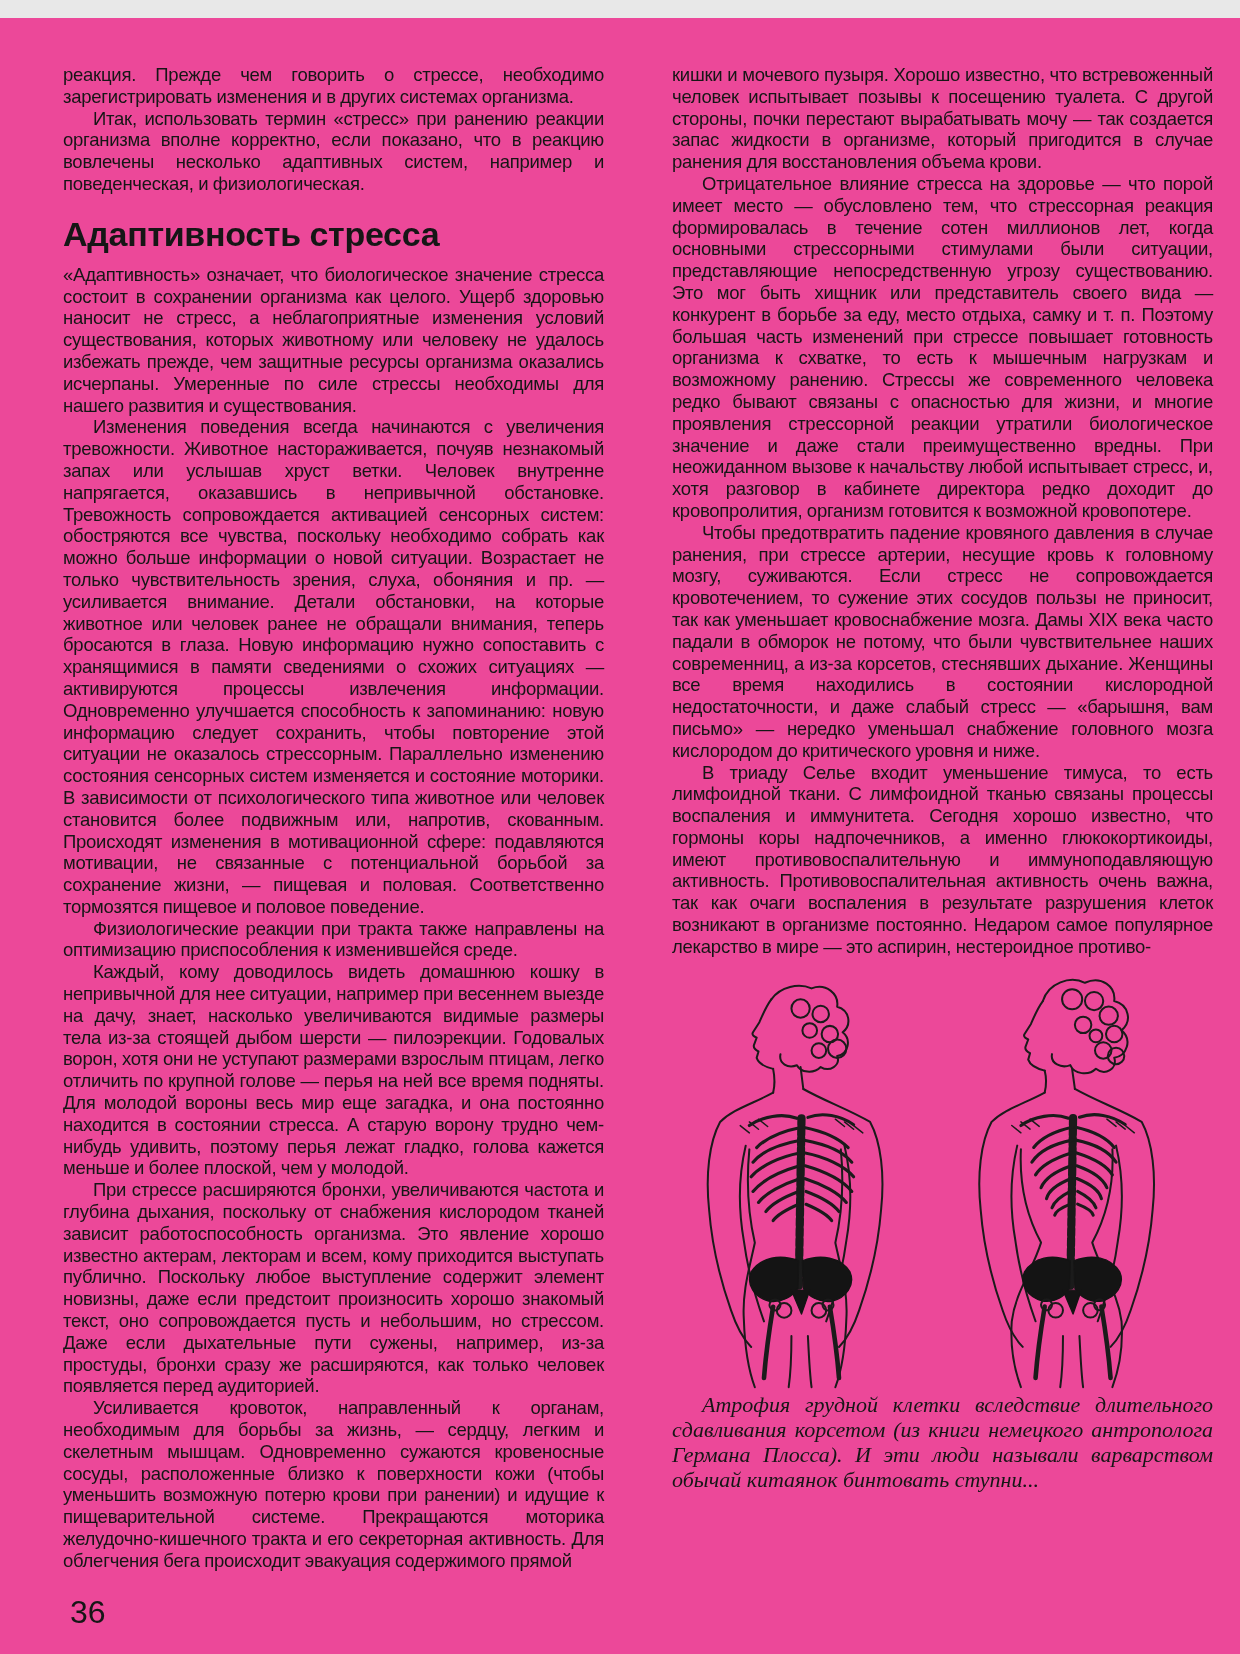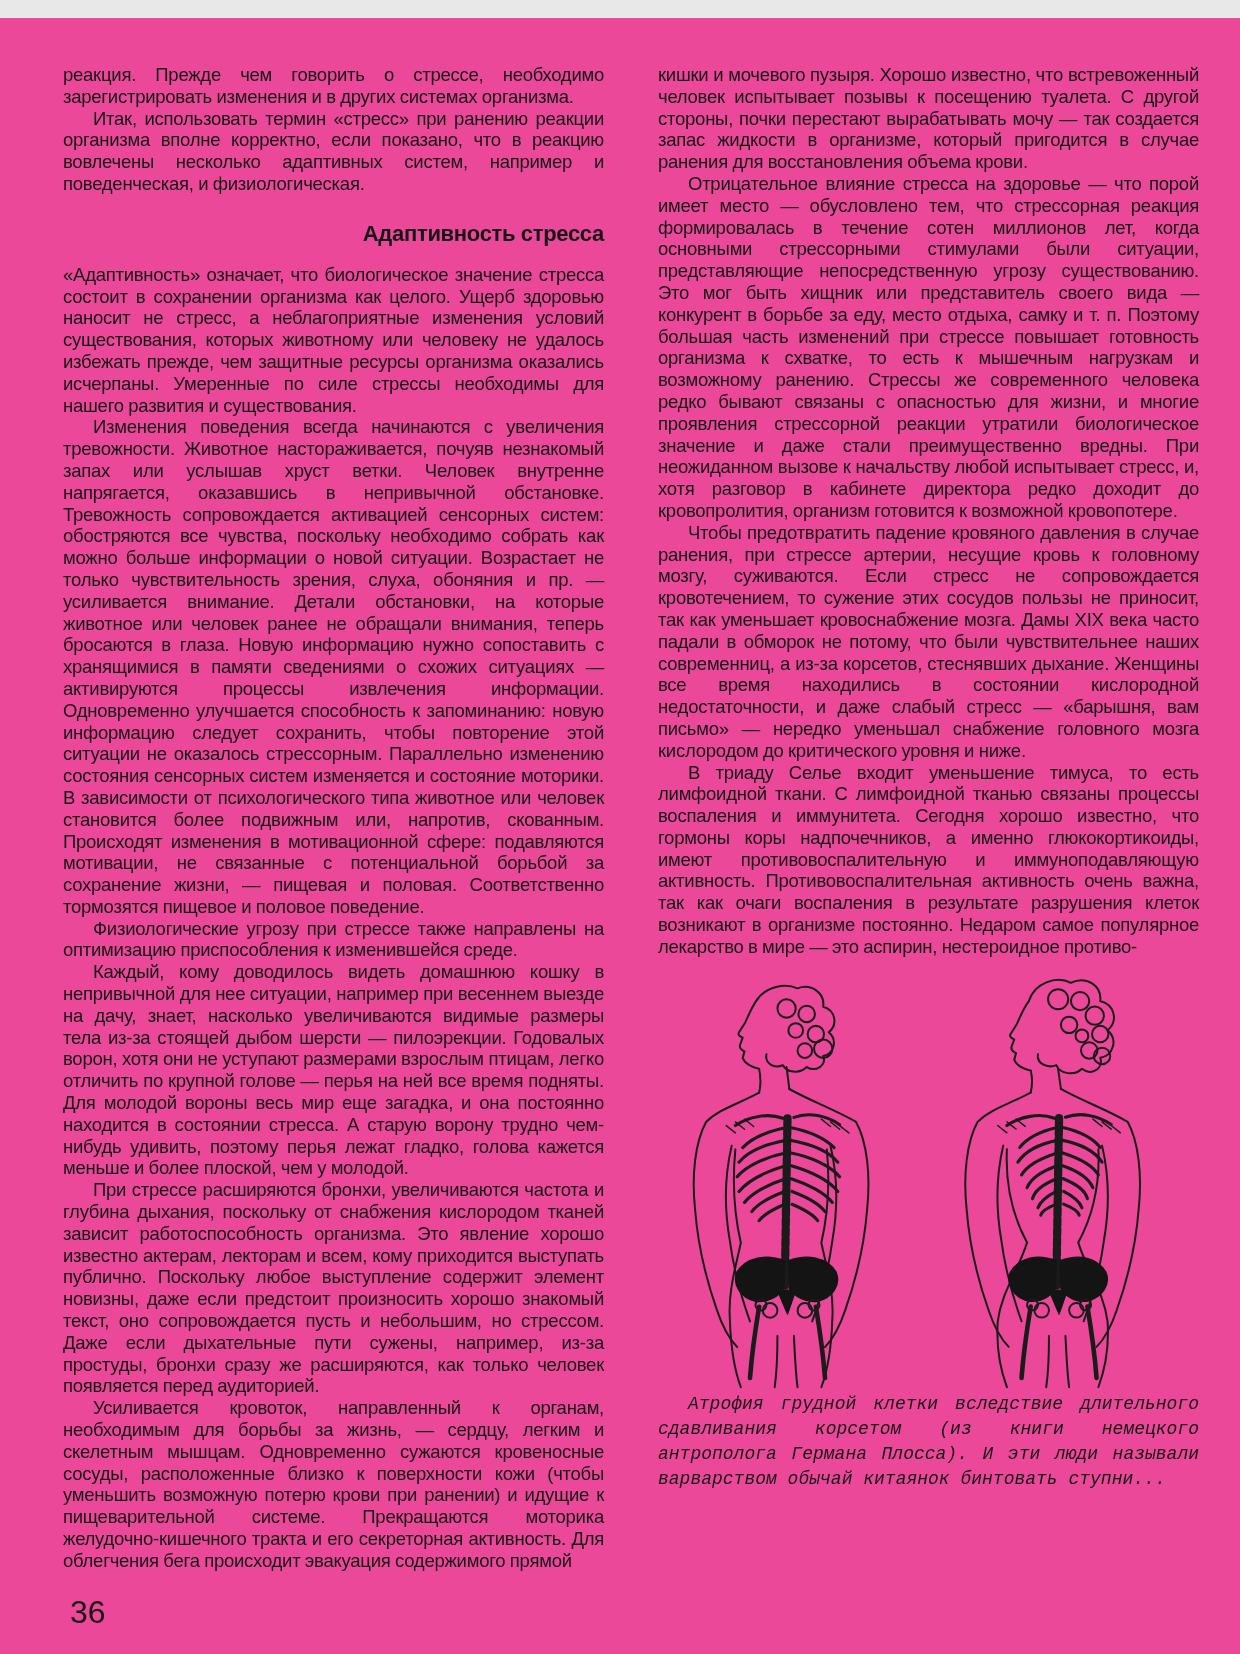--- a/index.html
+++ b/index.html
@@ -18,38 +18,38 @@
     width:541px;
     font-size:18.5px;
     line-height:21.8px;
     text-align:justify;
     letter-spacing:-0.25px;
     word-spacing:-0.4px;
     hyphens:auto;
     -webkit-hyphens:auto;
   }
   .left-col  { left:63px;  }
-  .right-col { left:658px; }
+  .right-col { left:672px; }
   .col p { margin:0; text-indent:30px; }
   .col p.noindent { text-indent:0; }
   h1.section-heading {
-    font-size:22px;
+    font-size:34px;
     line-height:30px;
     font-weight:bold;
     letter-spacing:-0.3px;
     margin:24px 0 15px 0;
-    text-align:right;
+    text-align:left;
     text-indent:0;
   }
   .figure-wrap { margin-top:10px; text-align:center; }
   .figure-wrap svg { display:block; margin:0 auto; }
   .figure-caption {
-    font-family:Liberation Mono, monospace;
+    font-family:Liberation Serif, serif;
     font-style:italic;
-    font-size:18px;
+    font-size:22px;
     line-height:25px;
     text-align:justify;
     letter-spacing:0;
     word-spacing:0;
     margin-top:6px;
     text-indent:0;
   }
   .page-number {
     position:absolute;
     left:70px; top:1576px;
@@ -68,21 +68,21 @@
 <body>
 
 <div class="page">
 
   <div class="col left-col">
     <p class="noindent">реакция. Прежде чем говорить о стрессе, необходимо зарегистрировать изменения и в других системах организма.</p>
     <p>Итак, использовать термин «стресс» при ранению реакции организма вполне корректно, если показано, что в реакцию вовлечены несколько адаптивных систем, например и поведенческая, и физиологическая.</p>
     <h1 class="section-heading">Адаптивность стресса</h1>
     <p class="noindent">«Адаптивность» означает, что биологическое значение стресса состоит в сохранении организма как целого. Ущерб здоровью наносит не стресс, а неблагоприятные изменения условий существования, которых животному или человеку не удалось избежать прежде, чем защитные ресурсы организма оказались исчерпаны. Умеренные по силе стрессы необходимы для нашего развития и существования.</p>
     <p>Изменения поведения всегда начинаются с увеличения тревожности. Животное настораживается, почуяв незнакомый запах или услышав хруст ветки. Человек внутренне напрягается, оказавшись в непривычной обстановке. Тревожность сопровождается активацией сенсорных систем: обостряются все чувства, поскольку необходимо собрать как можно больше информации о новой ситуации. Возрастает не только чувствительность зрения, слуха, обоняния и пр. — усиливается внимание. Детали обстановки, на которые животное или человек ранее не обращали внимания, теперь бросаются в глаза. Новую информацию нужно сопоставить с хранящимися в памяти сведениями о схожих ситуациях — активируются процессы извлечения информации. Одновременно улучшается способность к запоминанию: новую информацию следует сохранить, чтобы повторение этой ситуации не оказалось стрессорным. Параллельно изменению состояния сенсорных систем изменяется и состояние моторики. В зависимости от психологического типа животное или человек становится более подвижным или, напротив, скованным. Происходят изменения в мотивационной сфере: подавляются мотивации, не связанные с потенциальной борьбой за сохранение жизни, — пищевая и половая. Соответственно тормозятся пищевое и половое поведение.</p>
-    <p>Физиологические угрозу при стрессе также направлены на оптимизацию приспособления к изменившейся среде.</p>
+    <p>Физиологические реакции при тракта также направлены на оптимизацию приспособления к изменившейся среде.</p>
     <p>Каждый, кому доводилось видеть домашнюю кошку в непривычной для нее ситуации, например при весеннем выезде на дачу, знает, насколько увеличиваются видимые размеры тела из-за стоящей дыбом шерсти — пилоэрекции. Годовалых ворон, хотя они не уступают размерами взрослым птицам, легко отличить по крупной голове — перья на ней все время подняты. Для молодой вороны весь мир еще загадка, и она постоянно находится в состоянии стресса. А старую ворону трудно чем-нибудь удивить, поэтому перья лежат гладко, голова кажется меньше и более плоской, чем у молодой.</p>
     <p>При стрессе расширяются бронхи, увеличиваются частота и глубина дыхания, поскольку от снабжения кислородом тканей зависит работоспособность организма. Это явление хорошо известно актерам, лекторам и всем, кому приходится выступать публично. Поскольку любое выступление содержит элемент новизны, даже если предстоит произносить хорошо знакомый текст, оно сопровождается пусть и небольшим, но стрессом. Даже если дыхательные пути сужены, например, из-за простуды, бронхи сразу же расширяются, как только человек появляется перед аудиторией.</p>
     <p>Усиливается кровоток, направленный к органам, необходимым для борьбы за жизнь, — сердцу, легким и скелетным мышцам. Одновременно сужаются кровеносные сосуды, расположенные близко к поверхности кожи (чтобы уменьшить возможную потерю крови при ранении) и идущие к пищеварительной системе. Прекращаются моторика желудочно-кишечного тракта и его секреторная активность. Для облегчения бега происходит эвакуация содержимого прямой</p>
   </div>
 
   <div class="col right-col">
     <p class="noindent">кишки и мочевого пузыря. Хорошо известно, что встревоженный человек испытывает позывы к посещению туалета. С другой стороны, почки перестают вырабатывать мочу — так создается запас жидкости в организме, который пригодится в случае ранения для восстановления объема крови.</p>
     <p>Отрицательное влияние стресса на здоровье — что порой имеет место — обусловлено тем, что стрессорная реакция формировалась в течение сотен миллионов лет, когда основными стрессорными стимулами были ситуации, представляющие непосредственную угрозу существованию. Это мог быть хищник или представитель своего вида — конкурент в борьбе за еду, место отдыха, самку и т. п. Поэтому большая часть изменений при стрессе повышает готовность организма к схватке, то есть к мышечным нагрузкам и возможному ранению. Стрессы же современного человека редко бывают связаны с опасностью для жизни, и многие проявления стрессорной реакции утратили биологическое значение и даже стали преимущественно вредны. При неожиданном вызове к начальству любой испытывает стресс, и, хотя разговор в кабинете директора редко доходит до кровопролития, организм готовится к возможной кровопотере.</p>
     <p>Чтобы предотвратить падение кровяного давления в случае ранения, при стрессе артерии, несущие кровь к головному мозгу, суживаются. Если стресс не сопровождается кровотечением, то сужение этих сосудов пользы не приносит, так как уменьшает кровоснабжение мозга. Дамы XIX века часто падали в обморок не потому, что были чувствительнее наших современниц, а из-за корсетов, стеснявших дыхание. Женщины все время находились в состоянии кислородной недостаточности, и даже слабый стресс — «барышня, вам письмо» — нередко уменьшал снабжение головного мозга кислородом до критического уровня и ниже.</p>
     <p>В триаду Селье входит уменьшение тимуса, то есть лимфоидной ткани. С лимфоидной тканью связаны процессы воспаления и иммунитета. Сегодня хорошо известно, что гормоны коры надпочечников, а именно глюкокортикоиды, имеют противовоспалительную и иммуноподавляющую активность. Противовоспалительная активность очень важна, так как очаги воспаления в результате разрушения клеток возникают в организме постоянно. Недаром самое популярное лекарство в мире — это аспирин, нестероидное противо-</p>

